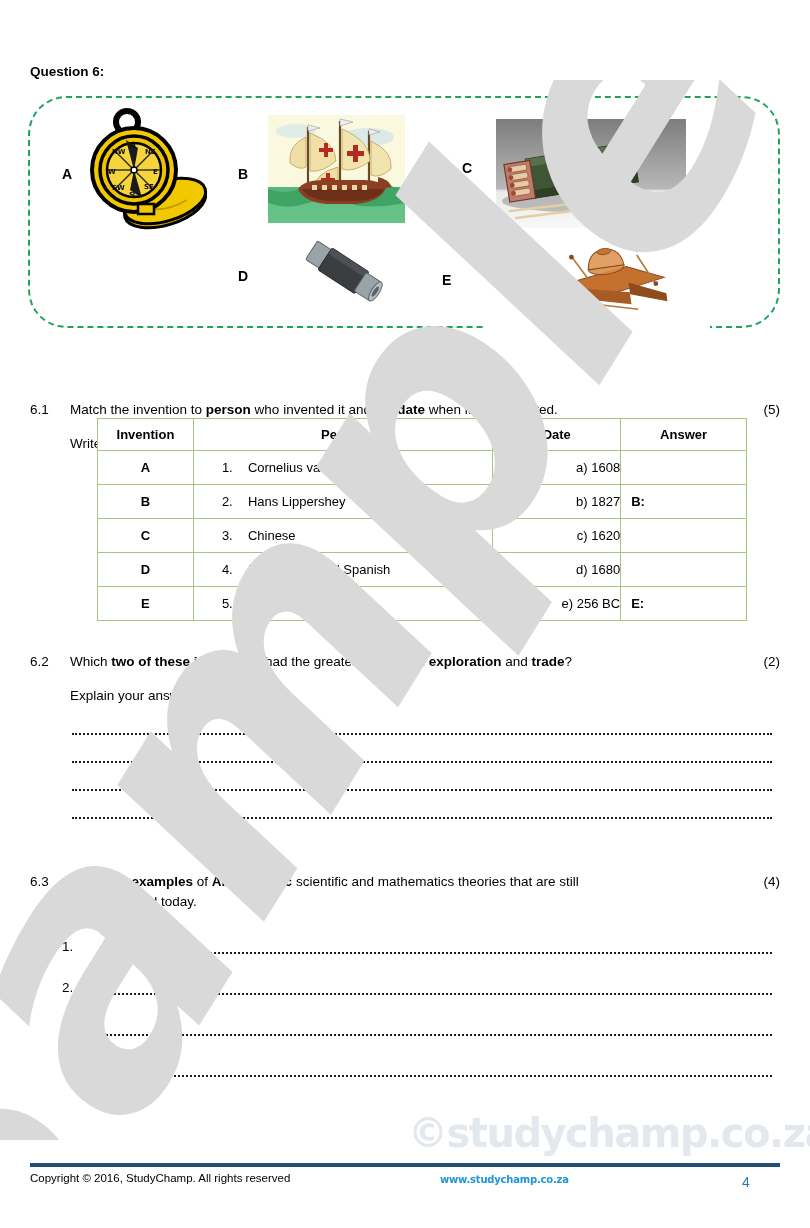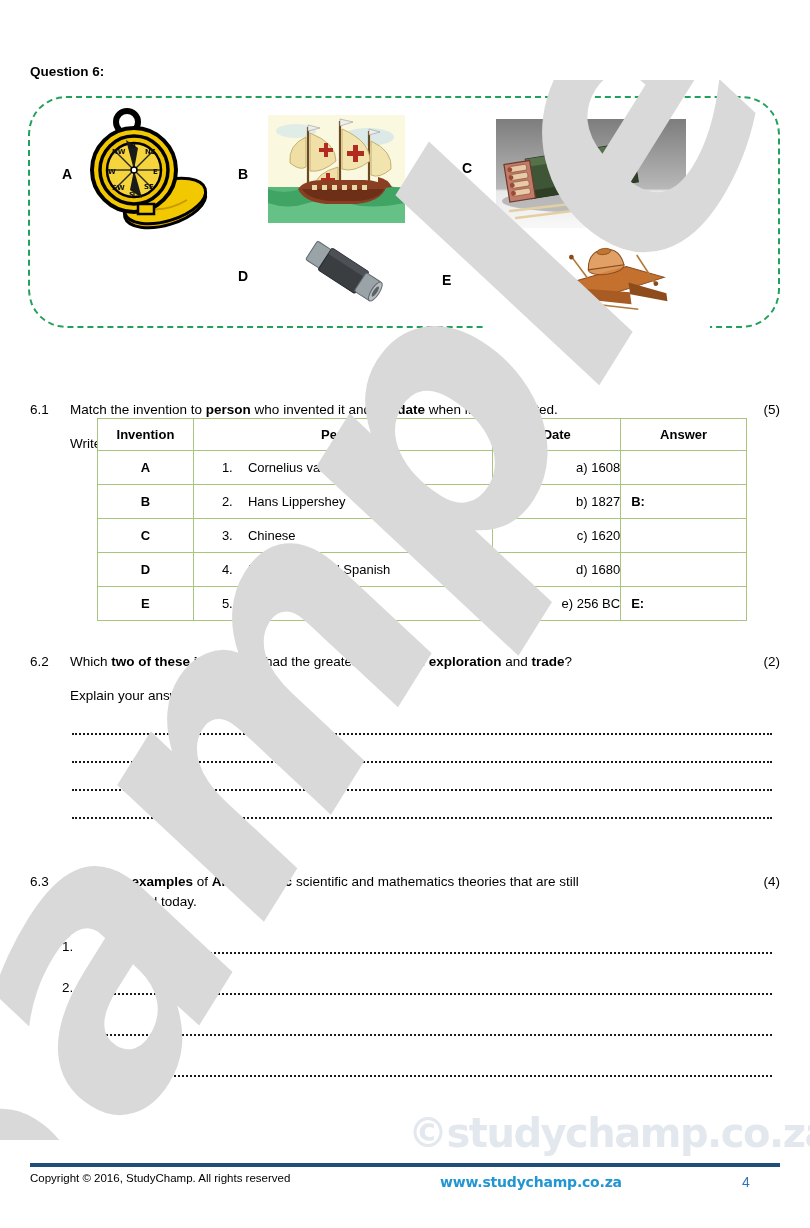--- a/index.html
+++ b/index.html
@@ -104,21 +104,21 @@
     position: absolute; left: 30px; top: 1163px; width: 750px;
     height: 4px; background: #1F4E79;
   }
   .footer {
     position: absolute; left: 30px; top: 1172px; width: 750px;
     display: flex; align-items: center;
   }
   .copyright { font-size: 11.5px; color: #000; }
   .site {
     position: absolute; left: 440px; top: 1174px;
-    color: #2196D3; font-weight: bold; font-size: 14px;
+    color: #2196D3; font-weight: bold; font-size: 10px;
     font-family: "DejaVu Sans", sans-serif;
     letter-spacing: -.2px;
   }
   .pageno {
     position: absolute; left: 742px; top: 1174px;
     font-size: 14px; color: #2E75B6;
   }
 
   
   .wm-sample {

